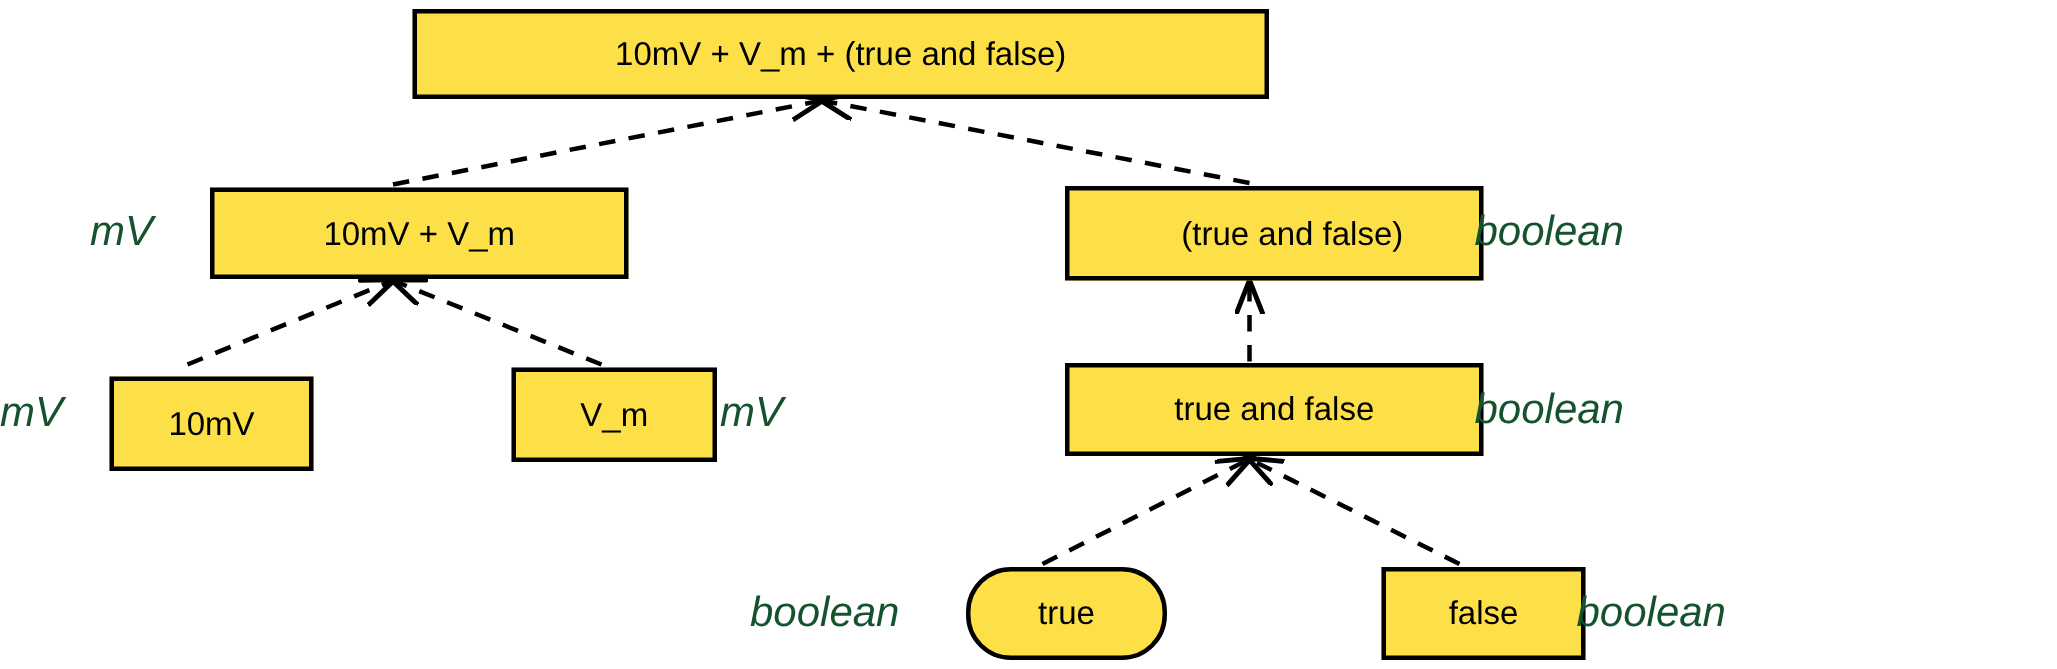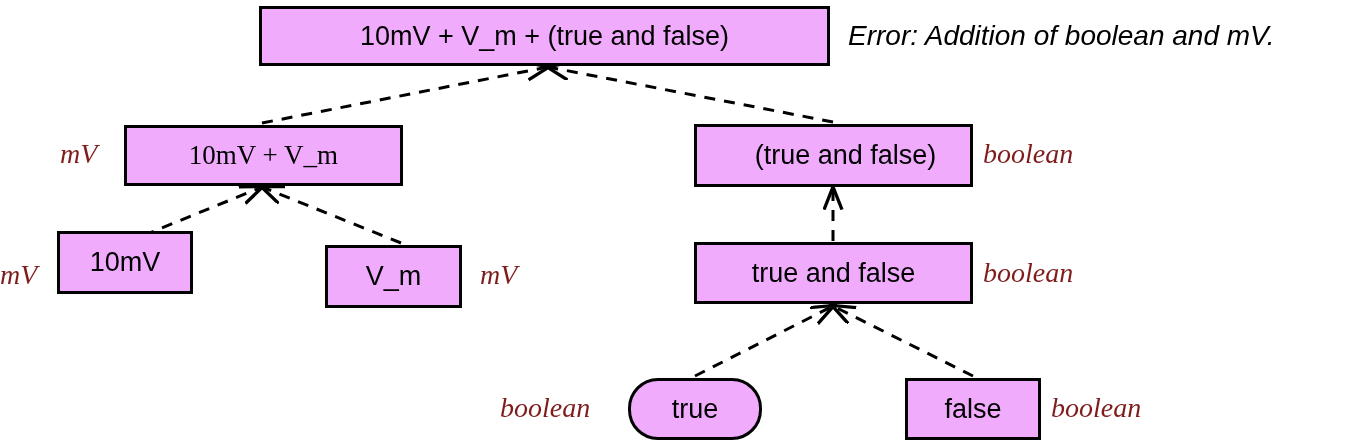--- a/index.html
+++ b/index.html
@@ -23,37 +23,38 @@
     position: absolute;
     left: 0;
     top: 0;
     width: 1371px;
     height: 446px;
   }
   .ast-node {
     position: absolute;
     box-sizing: border-box;
     border: 3px solid #000000;
-    background: #f0abfc;
+    background: #fde047;
     display: flex;
     align-items: center;
     justify-content: center;
     font-family: "Liberation Sans", sans-serif;
-    font-size: 27px;
+    font-size: 22px;
     color: #000000;
     line-height: 1;
     white-space: nowrap;
     z-index: 2;
+    margin-left: 16px;
   }
   .type-label {
     position: absolute;
-    font-family: Liberation Serif, serif;
+    font-family: Liberation Sans, sans-serif;
     font-style: italic;
     font-size: 28px;
-    color: #7f1d1d;
+    color: #14532d;
     line-height: 1;
     white-space: nowrap;
     z-index: 3;
   }
   .type-label.right-aligned {
     text-align: right;
   }
   .error-note {
     position: absolute;
     font-family: "Liberation Sans", sans-serif;
@@ -82,33 +83,32 @@
         <line x1="125" y1="243" x2="262" y2="187" stroke="#000000" stroke-width="3" stroke-dasharray="11 9" marker-end="url(#arrowhead)"></line>
         <line x1="401" y1="243" x2="262" y2="187" stroke="#000000" stroke-width="3" stroke-dasharray="11 9" marker-end="url(#arrowhead)"></line>
         <line x1="833" y1="241" x2="833" y2="188" stroke="#000000" stroke-width="3" stroke-dasharray="11 9" marker-end="url(#arrowhead)"></line>
         <line x1="695" y1="376" x2="833" y2="306" stroke="#000000" stroke-width="3" stroke-dasharray="11 9" marker-end="url(#arrowhead)"></line>
         <line x1="973" y1="376" x2="833" y2="306" stroke="#000000" stroke-width="3" stroke-dasharray="11 9" marker-end="url(#arrowhead)"></line>
       </g>
   </svg>
 
   <div id="nodes-group">
       <div class="ast-node" style="left: 259px; top: 6px; width: 571px; height: 60px;">10mV + V_m + (true and false)</div>
-      <div class="ast-node" style="left: 124px; top: 125px; width: 279px; height: 61px; font-family: Liberation Serif, serif;">10mV + V_m</div>
+      <div class="ast-node" style="left: 124px; top: 125px; width: 279px; height: 61px;">10mV + V_m</div>
       <div class="ast-node" style="left: 694px; top: 124px; width: 279px; height: 63px; padding-left: 24px;">(true and false)</div>
-      <div class="ast-node" style="left: 57px; top: 231px; width: 136px; height: 63px;">10mV</div>
+      <div class="ast-node" style="left: 57px; top: 251px; width: 136px; height: 63px;">10mV</div>
       <div class="ast-node" style="left: 325px; top: 245px; width: 137px; height: 63px;">V_m</div>
       <div class="ast-node" style="left: 694px; top: 242px; width: 279px; height: 62px;">true and false</div>
       <div class="ast-node" style="left: 628px; top: 378px; width: 134px; height: 62px; border-radius: 30px;">true</div>
       <div class="ast-node" style="left: 905px; top: 378px; width: 136px; height: 62px;">false</div>
     </div>
   <div id="labels-group">
       <div class="type-label right-aligned" style="left: 60px; top: 140px;">mV</div>
       <div class="type-label" style="left: 983px; top: 140px;">boolean</div>
       <div class="type-label right-aligned" style="left: 0px; top: 261px;">mV</div>
       <div class="type-label" style="left: 480px; top: 261px;">mV</div>
       <div class="type-label" style="left: 983px; top: 259px;">boolean</div>
       <div class="type-label right-aligned" style="left: 500px; top: 394px;">boolean</div>
       <div class="type-label" style="left: 1051px; top: 394px;">boolean</div>
     </div>
 
-  <div class="error-note" style="left: 848px; top: 22px;">Error: Addition of boolean and mV.</div>
 
 </div>
 
 </body></html>

